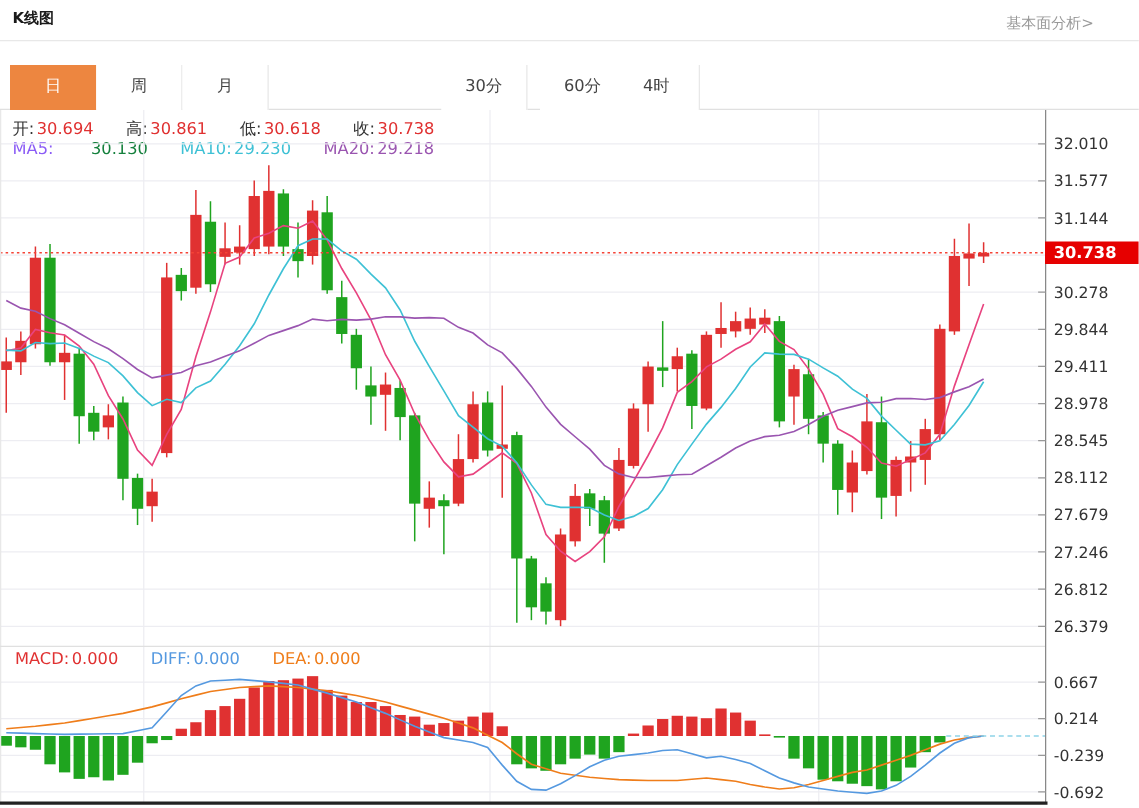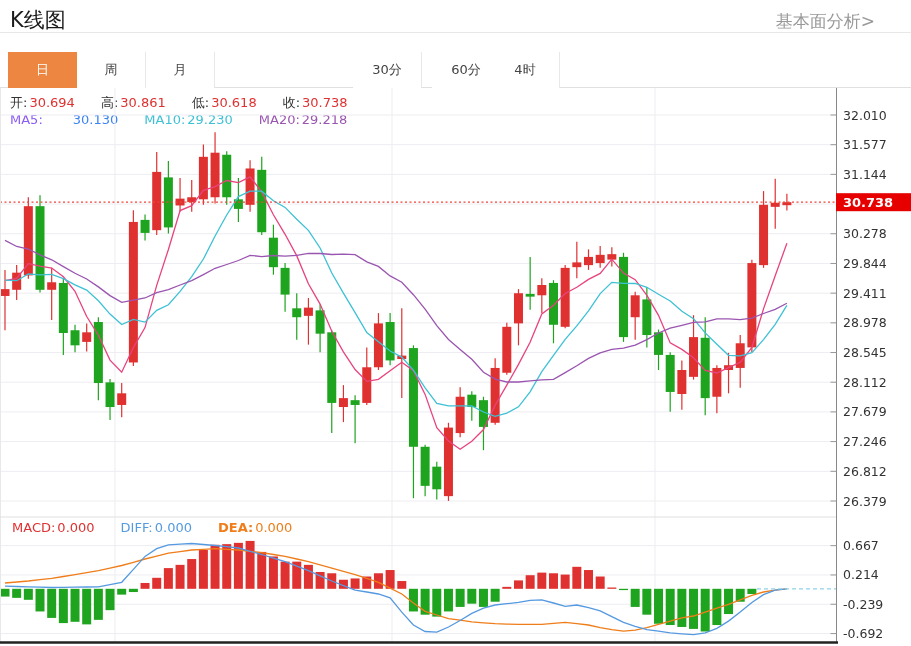--- a/index.html
+++ b/index.html
@@ -1,19 +1,19 @@
 <!DOCTYPE html>
 <html><head>
 <meta charset="utf-8">
 <style>
   html,body{margin:0;padding:0;background:#fff;}
   body{width:911px;height:646px;position:relative;overflow:hidden;
        font-family:"DejaVu Sans","Liberation Sans",sans-serif;}
-  .header-title{position:absolute;left:10px;top:6px;font-size:21px;font-weight:400;color:#1a1a1a;}
-  .header-link{position:absolute;right:36px;top:10px;font-size:17px;color:#999;text-decoration:none;cursor:pointer;}
+  .header-title{position:absolute;left:10px;top:6px;font-size:12px;font-weight:700;color:#1a1a1a;}
+  .header-link{position:absolute;right:36px;top:10px;font-size:12px;color:#999;text-decoration:none;cursor:pointer;}
   .header-divider{position:absolute;left:0;top:32px;width:911px;height:1px;background:#e8e8e8;}
   .tabbar{position:absolute;left:0;top:52px;width:911px;height:36px;border-bottom:1px solid #e0e0e0;box-sizing:border-box;}
   .tab{position:absolute;top:0;height:36px;width:69px;line-height:36px;text-align:center;
        font-size:13px;color:#444;background:#fff;border-right:1px solid #e8e8e8;box-sizing:border-box;cursor:pointer;}
   .tab.first{border-left:1px solid #e8e8e8;}
   .tab.selected{color:#fff;border:none;}
   #chart-svg{position:absolute;left:0;top:88px;}
   .legend-row{position:absolute;left:10px;display:flex;gap:26px;font-size:13px;pointer-events:none;white-space:nowrap;}
   .legend-item .lbl{color:#333;}
   .legend-item .val{margin-left:2px;}
@@ -34,28 +34,28 @@
     <div class="tab" style="left: 491px;">4时</div>
   </div>
 
 <div class="legend-row" id="ohlc-legend" style="top:94px">
     <span class="legend-item"><span class="lbl">开:</span><span class="val" style="color: rgb(224, 49, 49);">30.694</span></span>
     <span class="legend-item"><span class="lbl">高:</span><span class="val" style="color: rgb(224, 49, 49);">30.861</span></span>
     <span class="legend-item"><span class="lbl">低:</span><span class="val" style="color: rgb(224, 49, 49);">30.618</span></span>
     <span class="legend-item"><span class="lbl">收:</span><span class="val" style="color: rgb(224, 49, 49);">30.738</span></span>
   </div>
 <div class="legend-row" id="ma-legend" style="top:112px">
-    <span class="legend-item"><span class="lbl" style="color: #8b5cf6;">MA5:</span><span class="val" style="color: #3b82f6; margin-left: 30px;">30.130</span></span>
+    <span class="legend-item"><span class="lbl" style="color: #8b5cf6;">MA5:</span><span class="val" style="color: #15803d; margin-left: 30px;">30.130</span></span>
     <span class="legend-item"><span class="lbl" style="color: rgb(62, 193, 213);">MA10:</span><span class="val" style="color: rgb(62, 193, 213);">29.230</span></span>
     <span class="legend-item"><span class="lbl" style="color: rgb(154, 85, 176);">MA20:</span><span class="val" style="color: rgb(154, 85, 176);">29.218</span></span>
   </div>
 <div class="legend-row" id="macd-legend" style="top:520px;left:12px">
     <span class="legend-item"><span class="lbl" style="color: rgb(224, 49, 49); margin-top: 46px;">MACD:</span><span class="val" style="color: rgb(224, 49, 49);">0.000</span></span>
     <span class="legend-item"><span class="lbl" style="color: rgb(85, 153, 224);">DIFF:</span><span class="val" style="color: rgb(85, 153, 224);">0.000</span></span>
-    <span class="legend-item"><span class="lbl" style="color: rgb(239, 125, 26); font-weight: bold;">DEA:</span><span class="val" style="color: rgb(239, 125, 26);">0.000</span></span>
+    <span class="legend-item"><span class="lbl" style="color: rgb(239, 125, 26);">DEA:</span><span class="val" style="color: rgb(239, 125, 26);">0.000</span></span>
   </div>
 
 <svg id="chart-svg" width="911" height="558">
     <line x1="115" y1="0" x2="115" y2="555" stroke="#ededf2" stroke-width="1"></line>
     <line x1="392" y1="0" x2="392" y2="555" stroke="#ededf2" stroke-width="1"></line>
     <line x1="655" y1="0" x2="655" y2="555" stroke="#ededf2" stroke-width="1"></line>
     <line x1="0" y1="27" x2="836.5" y2="27" stroke="#ededf2" stroke-width="1"></line>
     <line x1="0" y1="56.682149999999744" x2="836.5" y2="56.682149999999744" stroke="#ededf2" stroke-width="1"></line>
     <line x1="0" y1="86.36429999999997" x2="836.5" y2="86.36429999999997" stroke="#ededf2" stroke-width="1"></line>
     <line x1="0" y1="116.04644999999996" x2="836.5" y2="116.04644999999996" stroke="#ededf2" stroke-width="1"></line>

